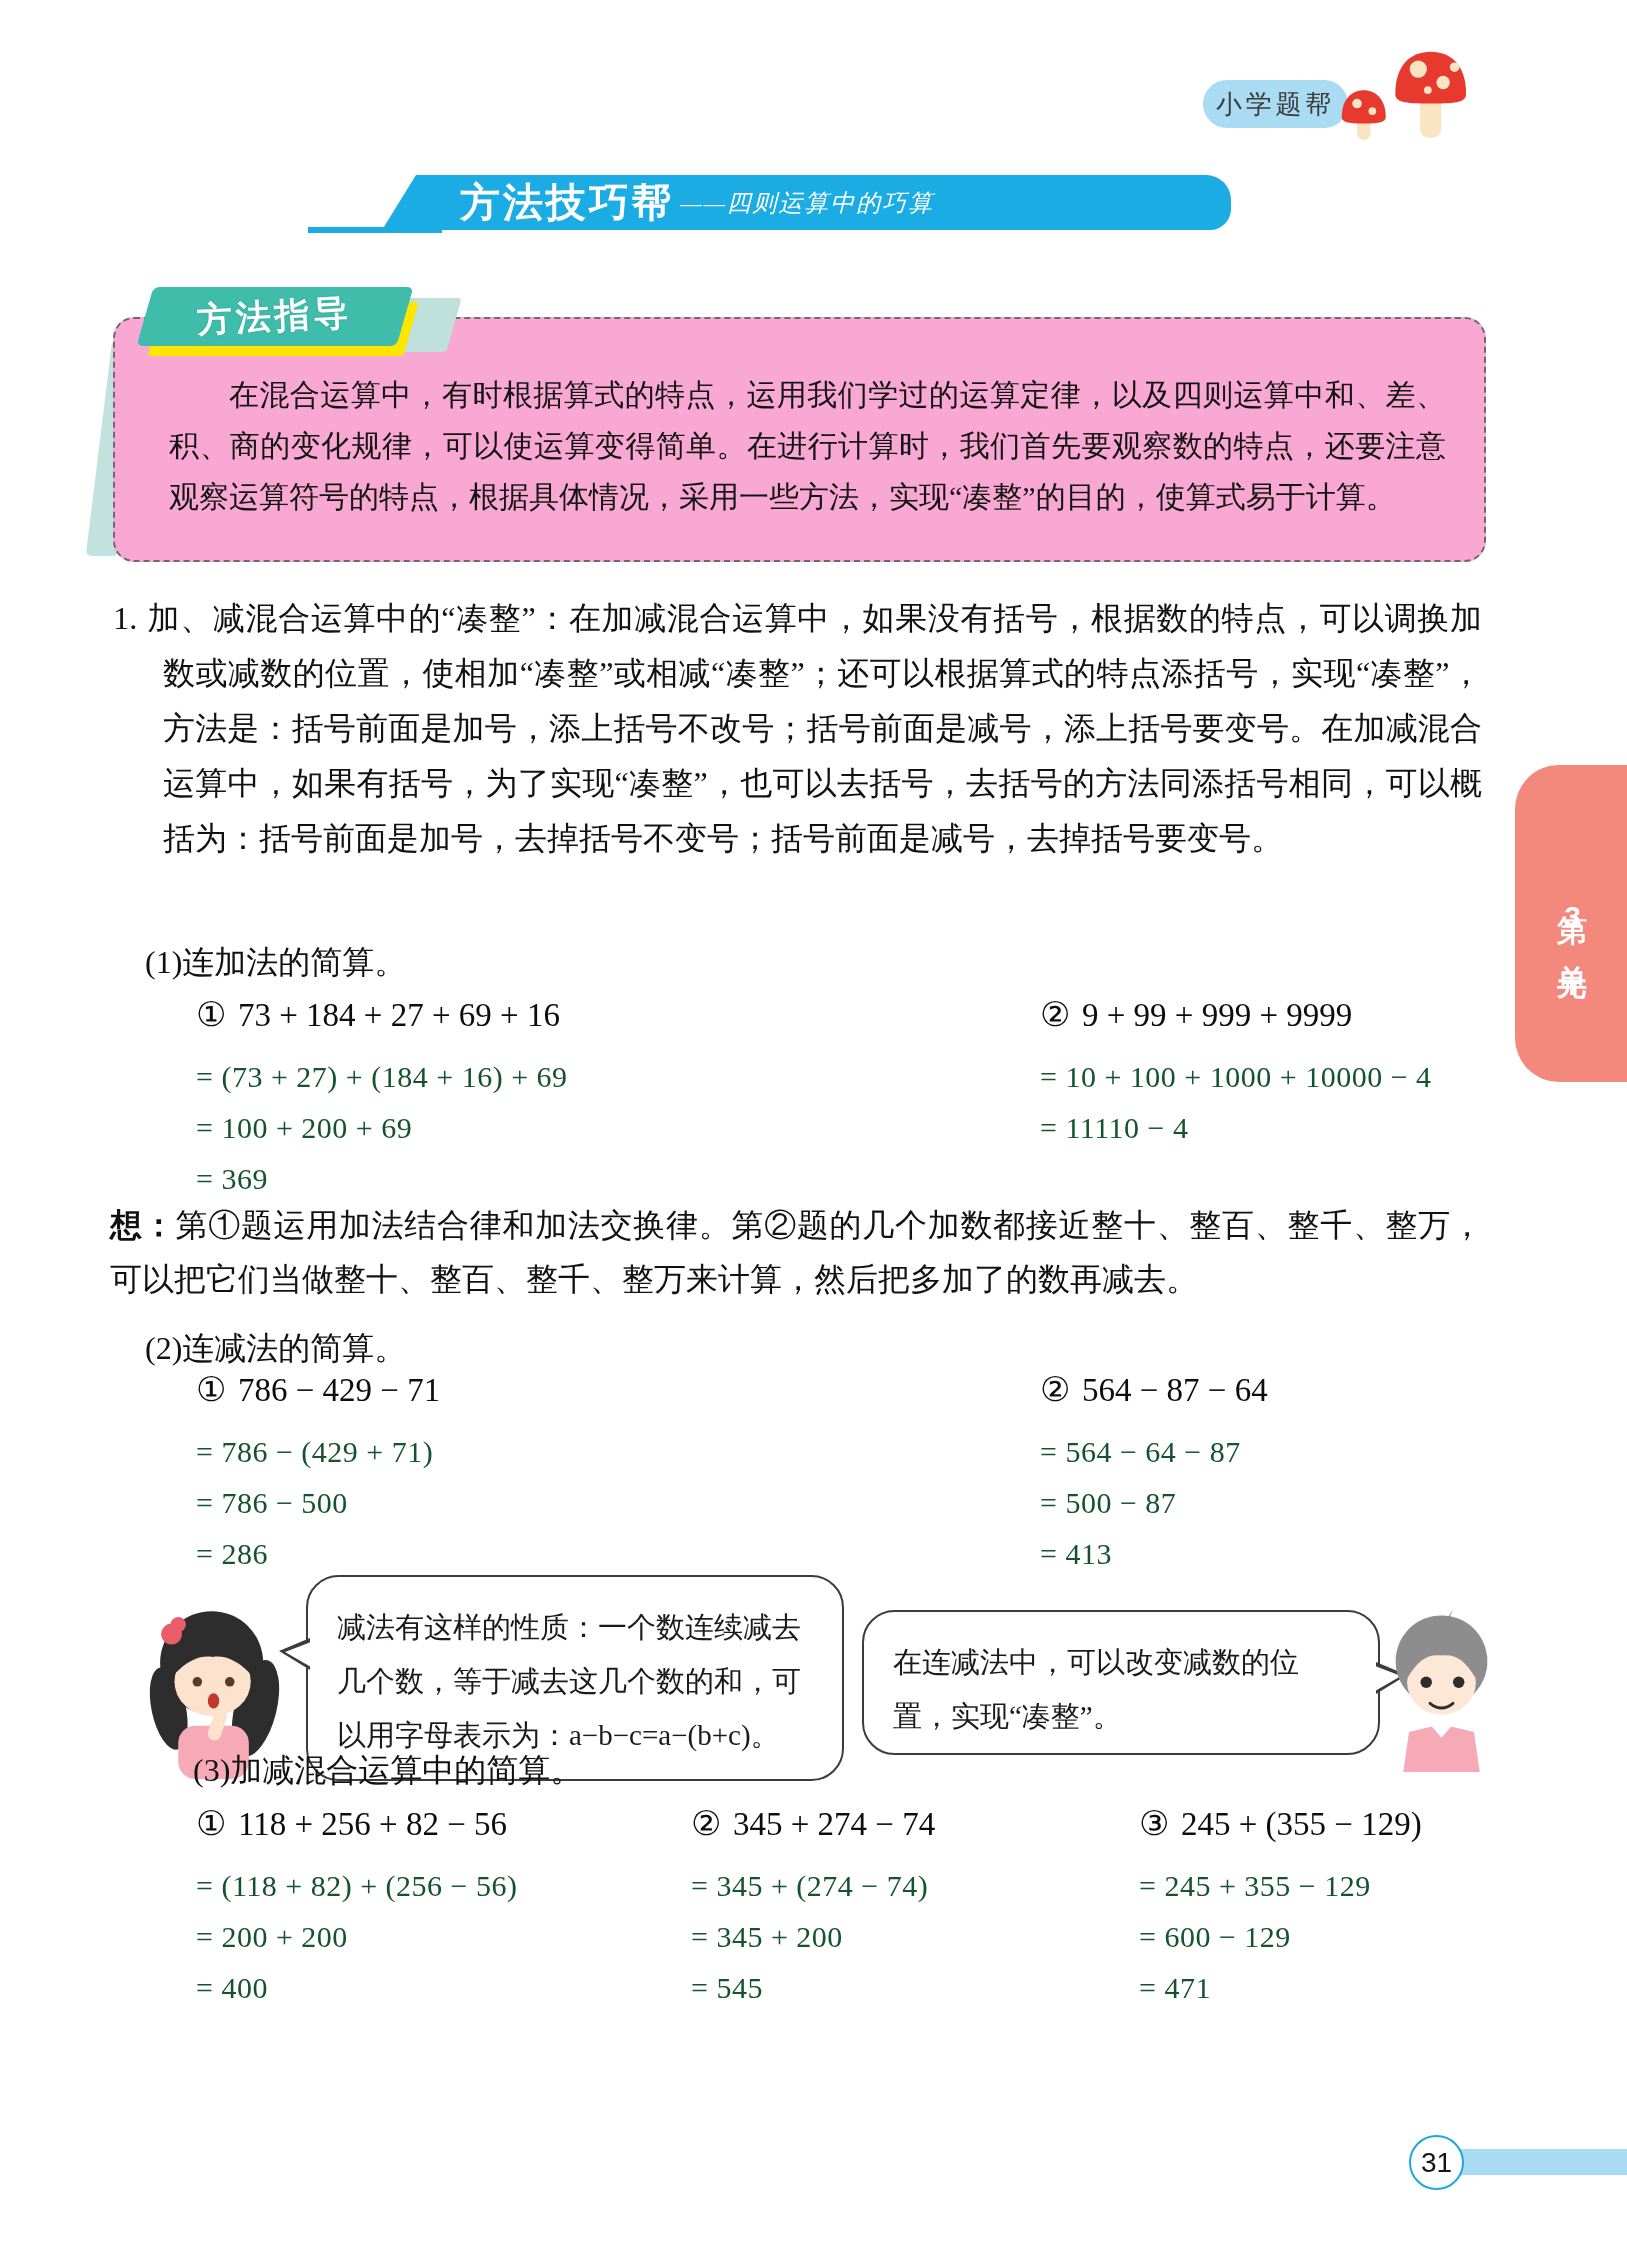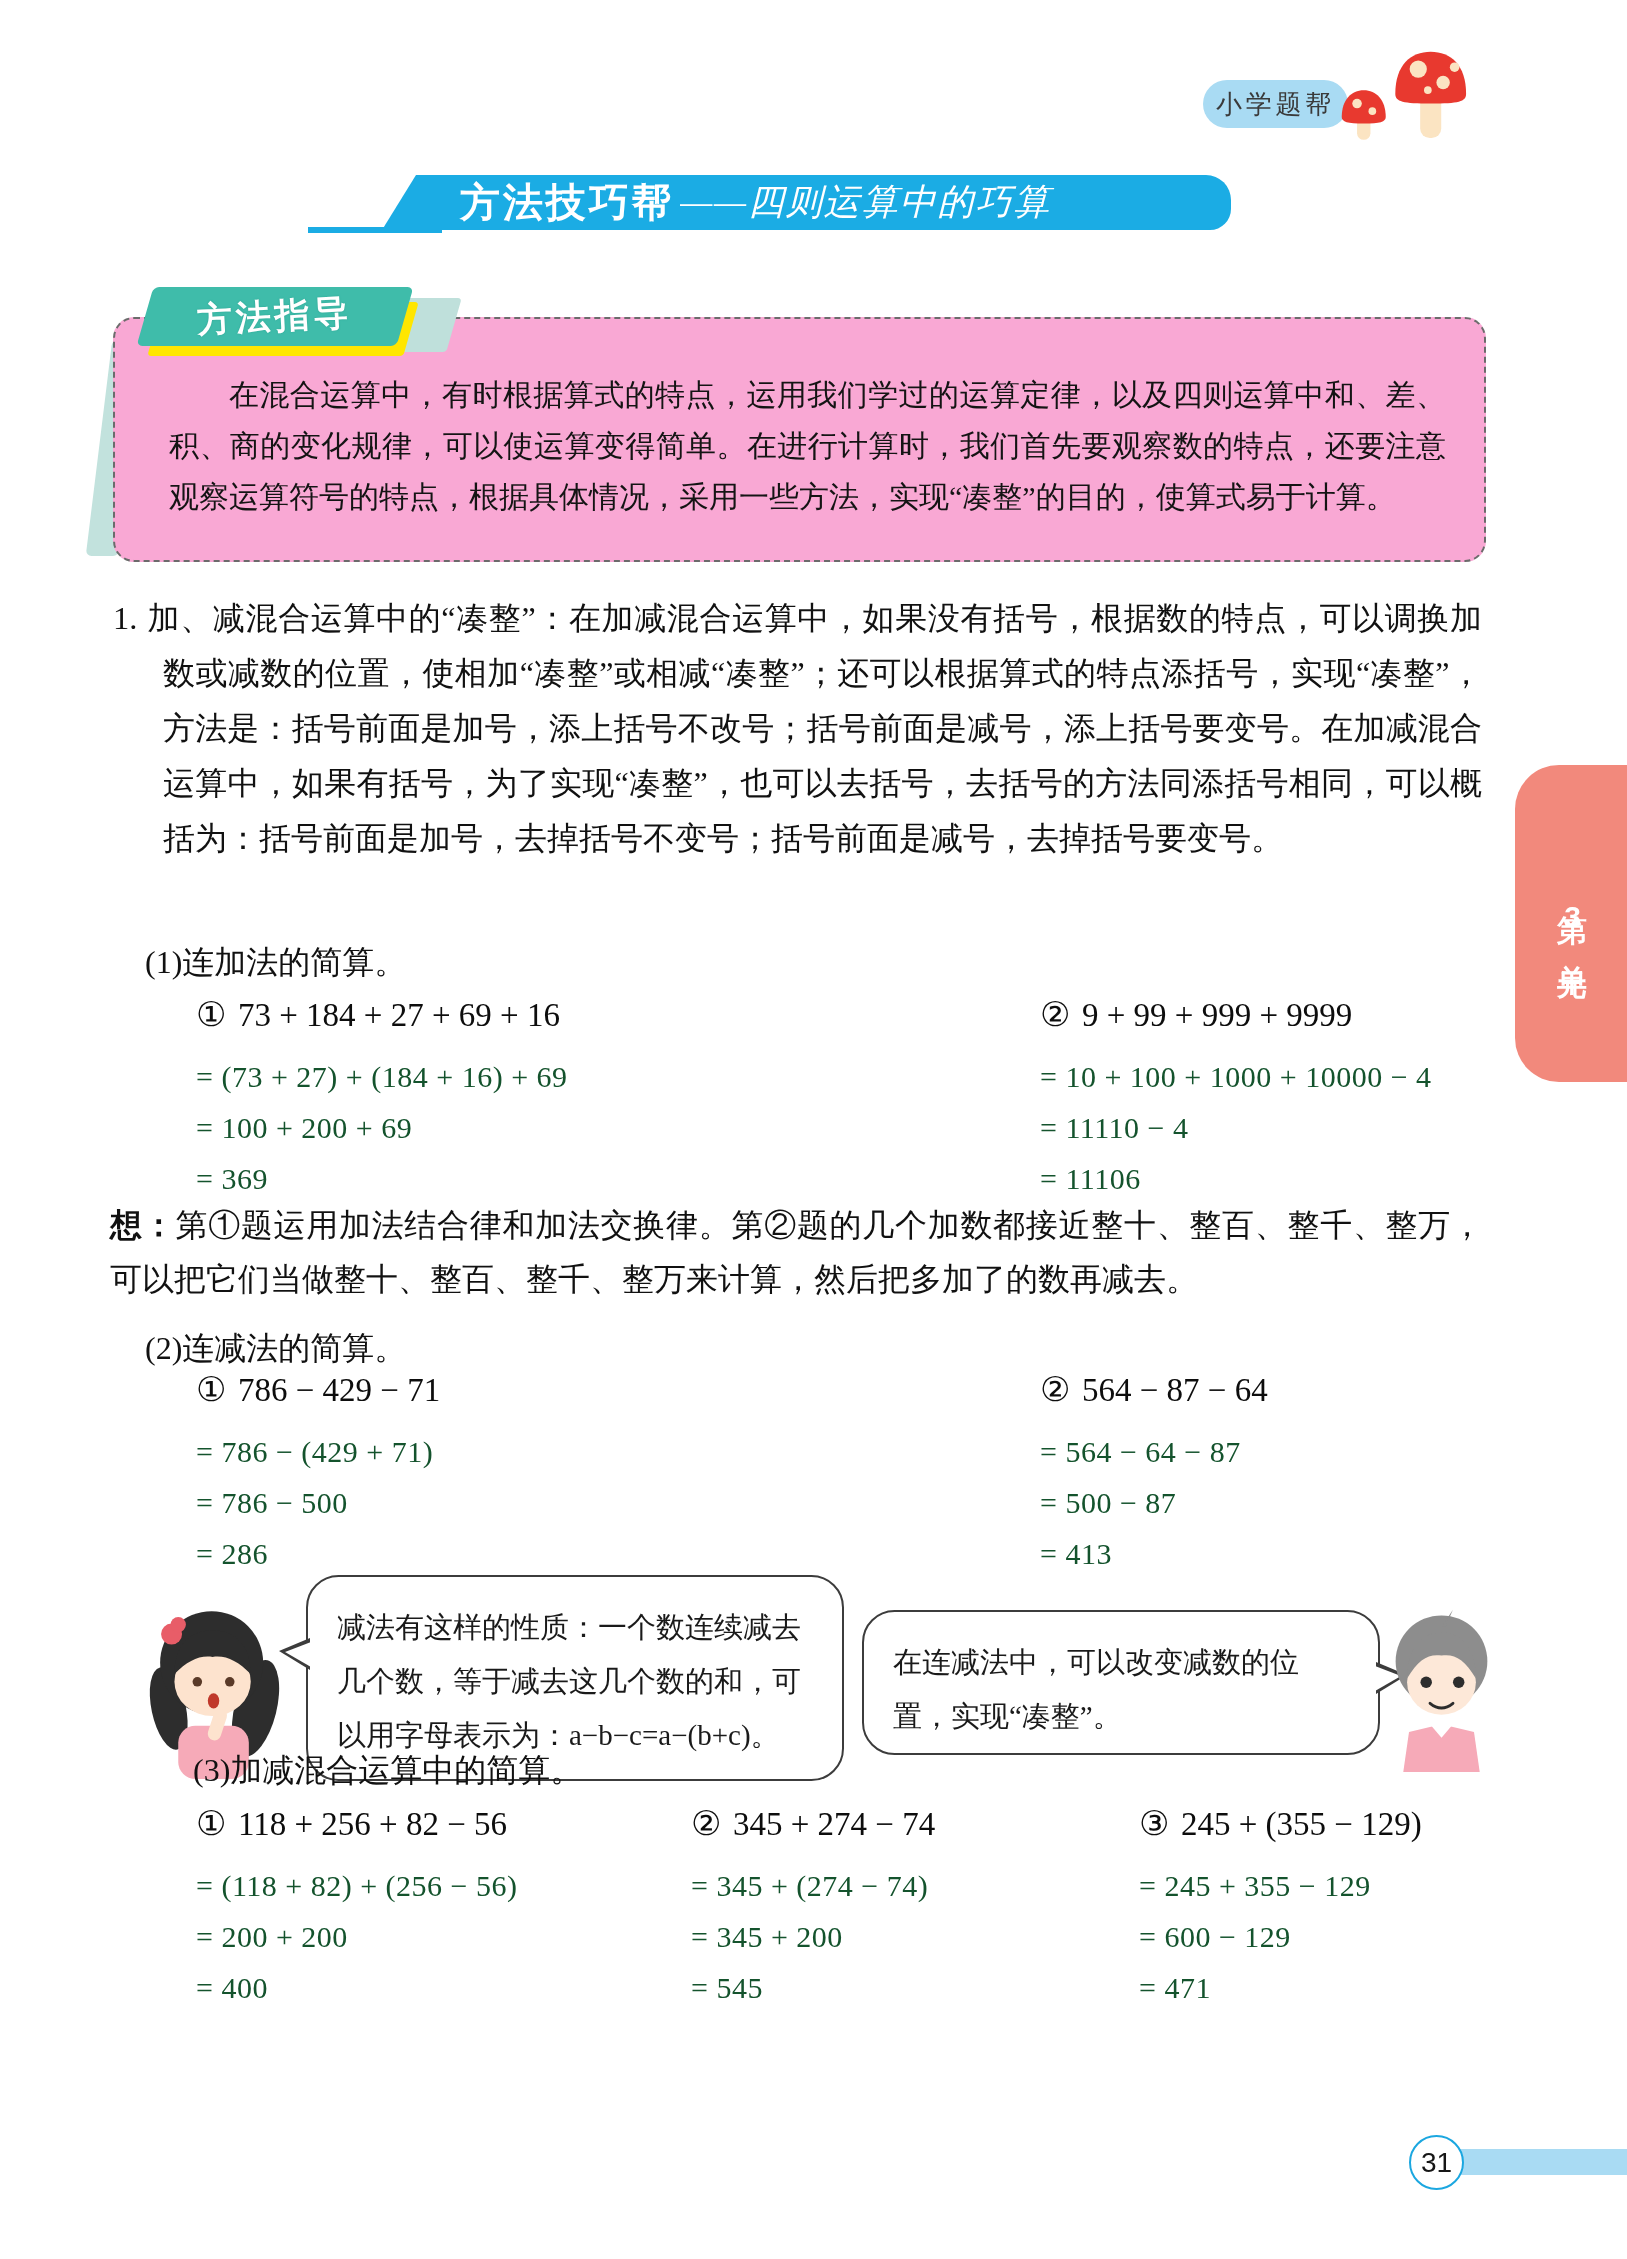--- a/index.html
+++ b/index.html
@@ -18,21 +18,21 @@
   .banner {
     position:absolute; left:382px; top:175px; width:849px; height:55px;
     background:#1bace4; border-radius:0 25px 21px 0;
     clip-path:polygon(34px 0, 100% 0, 100% 100%, 0 100%);
     display:flex; align-items:center; padding-left:78px; white-space:nowrap;
   }
   .banner .t-main {
     font-family:"Liberation Sans","DejaVu Sans",sans-serif; font-weight:bold;
     font-size:40px; color:#fff; letter-spacing:2.9px;
   }
-  .banner .t-sub { font-size:36px; color:#fff; font-style:italic; letter-spacing:1.9px; margin-left:5.7px; }
+  .banner .t-sub { font-size:24px; color:#fff; font-style:italic; letter-spacing:1.9px; margin-left:5.7px; }
   .banner-underline { position:absolute; left:308px; top:227px; width:134px; height:5.7px; background:#1bace4; }
   
   .guide-box {
     position:absolute; left:113px; top:317px; width:1373px; height:245px;
     border:2.9px dashed #6b6b6b; border-radius:21px; background:#f9a8d4;
     padding:50px 38px 0 54px;
   }
   .guide-box p { font-size:30px; line-height:51px; text-indent:2em; text-align:justify; color:#141414; }
   .guide-accent {
     position:absolute; left:99px; top:340px; width:32.5px; height:216px;
@@ -175,21 +175,20 @@
     <div class="step">= 100 + 200 + 69</div>
     <div class="step">= 369</div>
   </div>
 
   <div class="prob" style="left:1040px; top:994px;">
     <div class="expr">
       <span class="circ">②</span><span>9 + 99 + 999 + 9999</span>
     </div>
     <div class="step">= 10 + 100 + 1000 + 10000 − 4</div>
     <div class="step">= 11110 − 4</div>
-    <div class="step">= 11106</div>
   </div>
 
   <div class="think">
     <p>
       <span class="think-label">想：</span><span>第①题运用加法结合律和加法交换律。第②题的几个加数都接近整十、整百、整千、整万，可以把它们当做整十、整百、整千、整万来计算，然后把多加了的数再减去。</span>
     </p>
   </div>
 
   <div class="part-heading" style="top:1327px;">(2)连减法的简算。</div>
 

